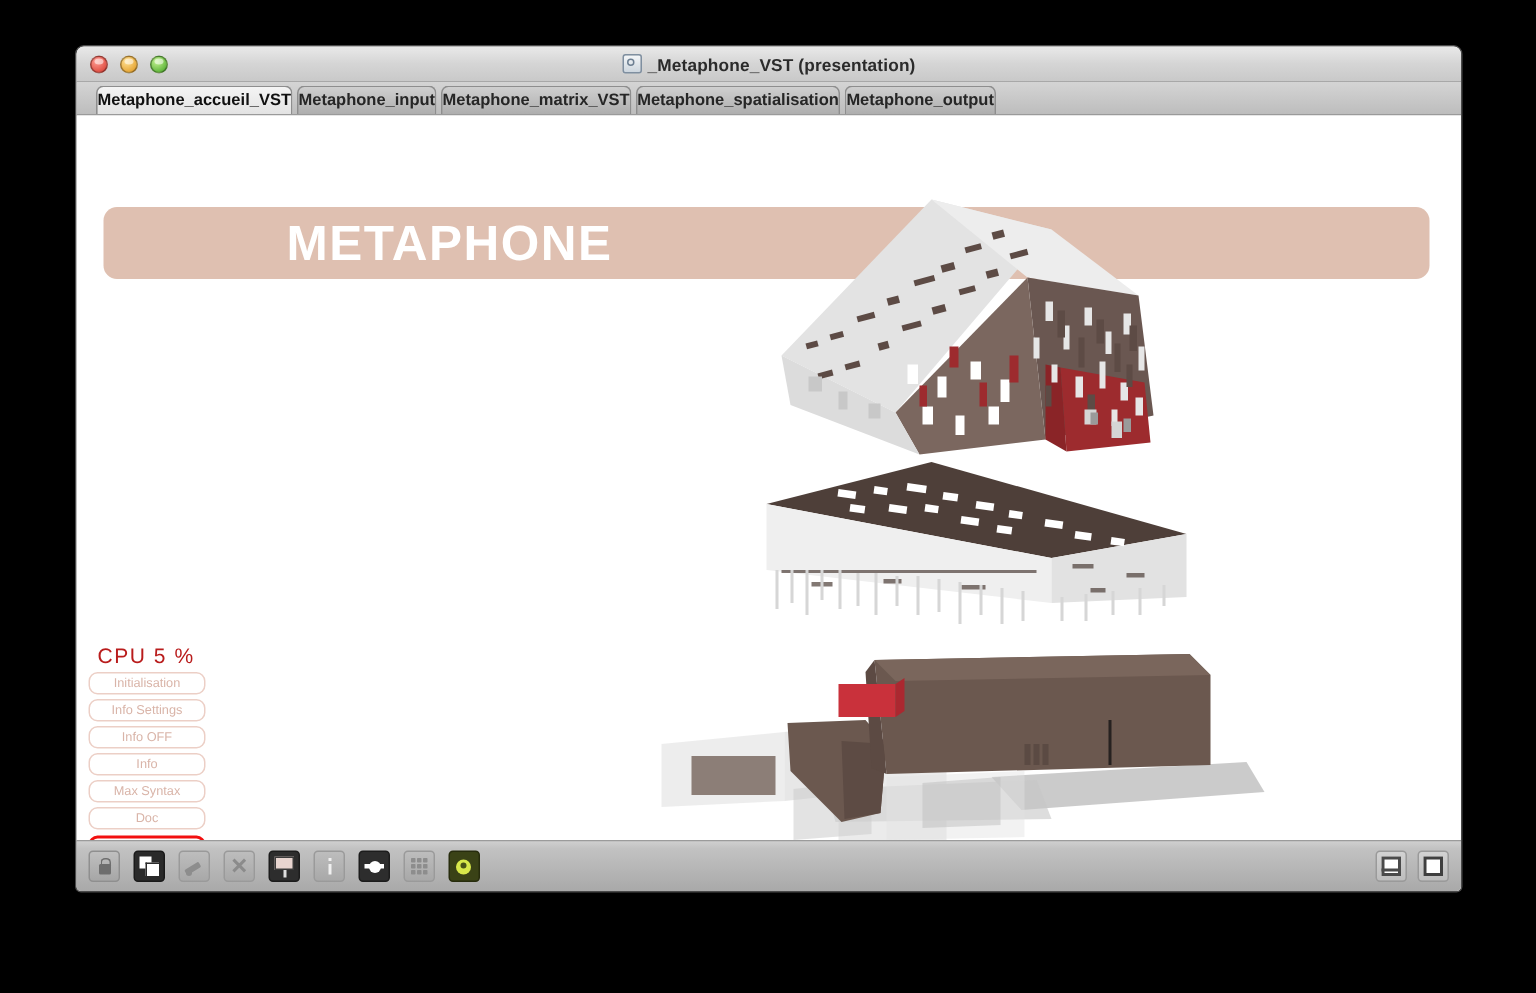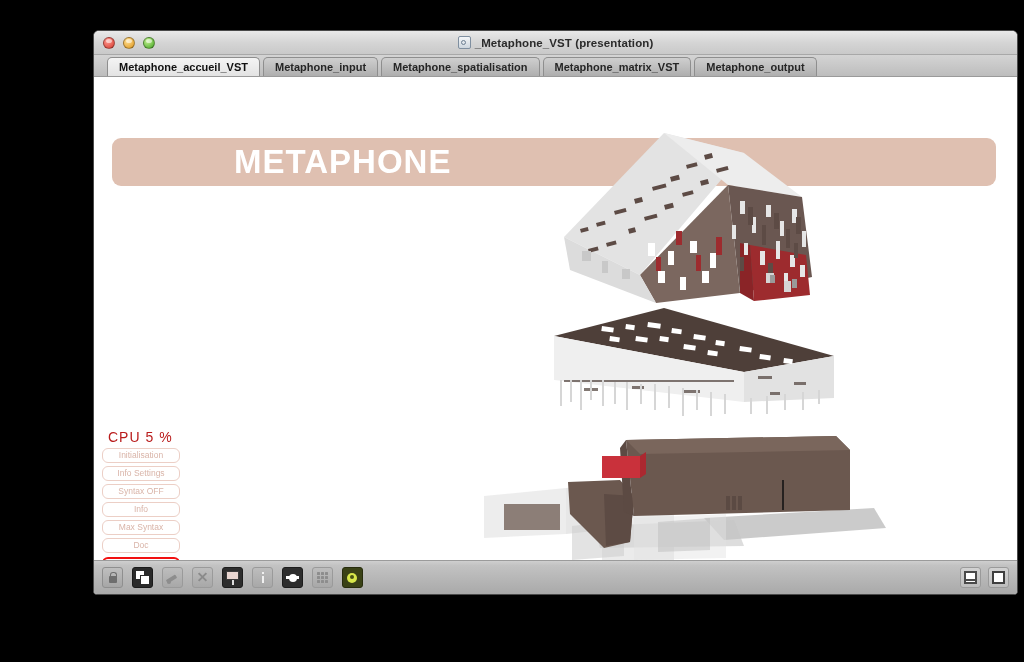--- a/index.html
+++ b/index.html
@@ -10,21 +10,20 @@
     height: 662px;
     overflow: hidden;
     font-family: "Liberation Sans", sans-serif;
   }
 
   #root {
     position: relative;
     width: 944px;
     height: 662px;
     background: #000000;
-    margin-left: 43px;
   }
 
   
   .window {
     position: absolute;
     left: 50px;
     top: 30px;
     width: 923px;
     height: 563px;
     border: 1px solid #4a4a4a;
@@ -106,21 +105,21 @@
     background: linear-gradient(to bottom, #d4d4d4, #bdbdbd);
     border-bottom: 1px solid #9a9a9a;
     padding-left: 13px;
     display: flex;
     align-items: flex-end;
     box-sizing: border-box;
   }
   .tab {
     height: 19px;
     line-height: 19px;
-    padding: 0 11px;
+    padding: 0 0;
     margin-right: 3px;
     font-size: 11px;
     font-weight: bold;
     color: #262626;
     background: linear-gradient(to bottom, #cfcfcf, #aeaeae);
     border: 1px solid #8e8e8e;
     border-bottom: none;
     border-radius: 5px 5px 0 0;
     box-sizing: border-box;
     white-space: nowrap;
@@ -352,22 +351,22 @@
         <span class="light green"></span>
       </div>
       <div class="title-center">
         <span class="title-doc-icon"></span><span>_Metaphone_VST (presentation)</span>
       </div>
     </div>
 
     <div class="tabbar">
       <div class="tab active">Metaphone_accueil_VST</div>
       <div class="tab">Metaphone_input</div>
+      <div class="tab">Metaphone_matrix_VST</div>
       <div class="tab">Metaphone_spatialisation</div>
-      <div class="tab">Metaphone_matrix_VST</div>
       <div class="tab">Metaphone_output</div>
     </div>
 
     <div class="canvas">
 
       <div class="banner">
         <span class="banner-text">METAPHONE</span>
       </div>
 
       <div class="figure fig-top">
@@ -550,21 +549,21 @@
         </svg>
       </div>
 
       <div class="cpu-line">
         <span>CPU</span><span class="val">5</span><span>%</span>
       </div>
 
       <div class="btn-stack">
         <div class="mbtn">Initialisation</div>
         <div class="mbtn">Info Settings</div>
-        <div class="mbtn">Syntax OFF</div>
+        <div class="mbtn">Info OFF</div>
         <div class="mbtn">Info</div>
         <div class="mbtn">Max Syntax</div>
         <div class="mbtn">Doc</div>
         <div class="mbtn panic">PANIC</div>
       </div>
 
     </div>
 
     <div class="toolbar">
       <div class="tool-left">

